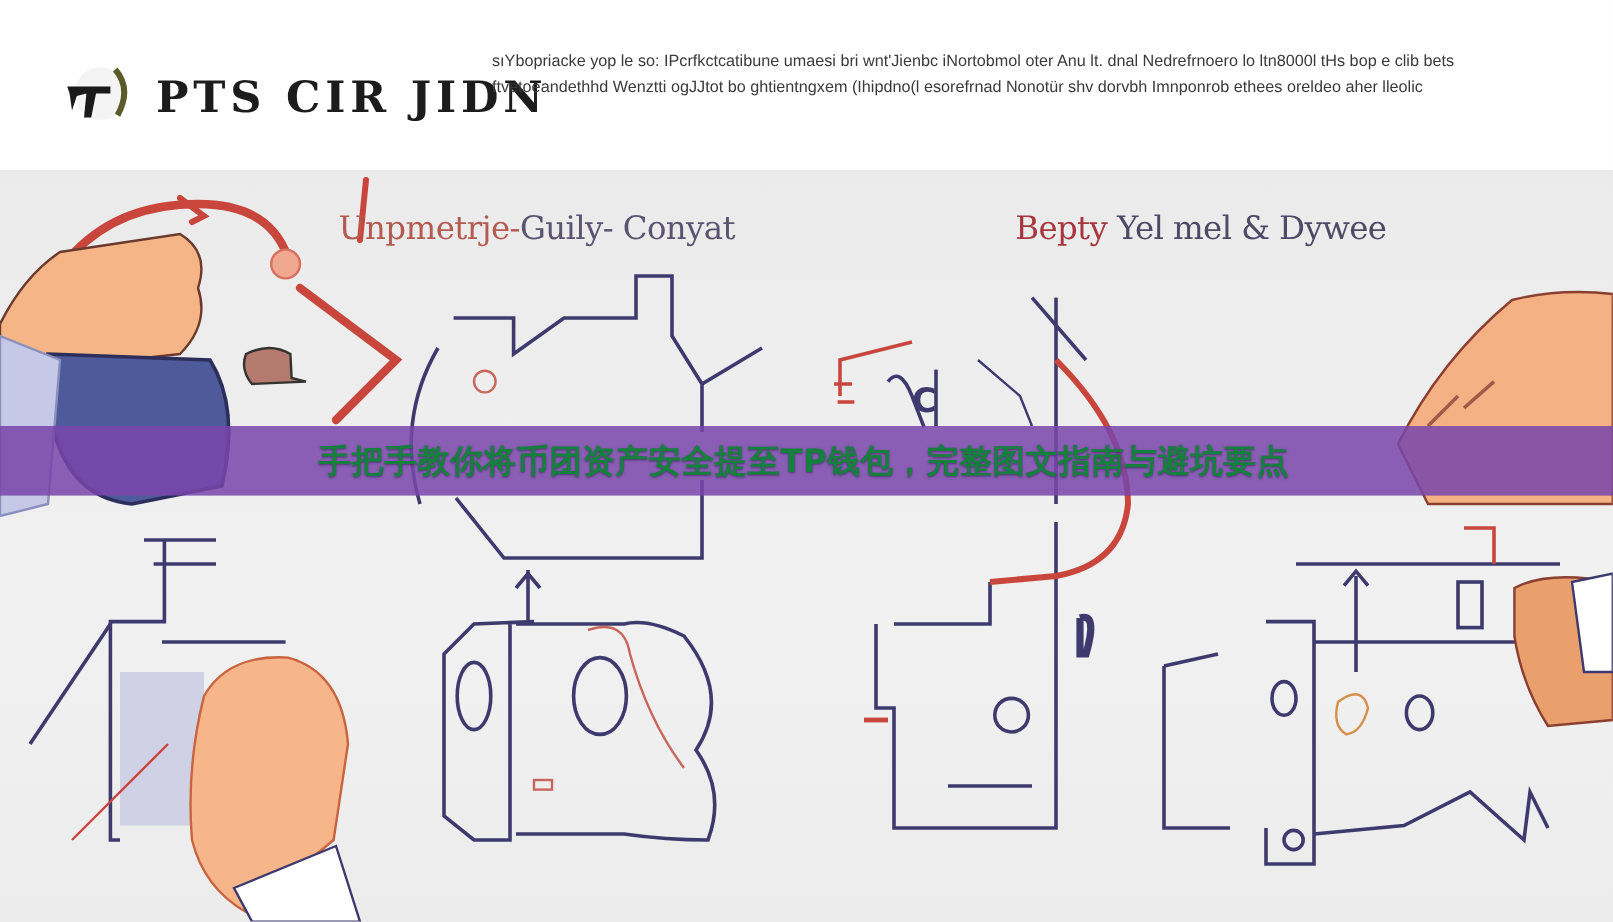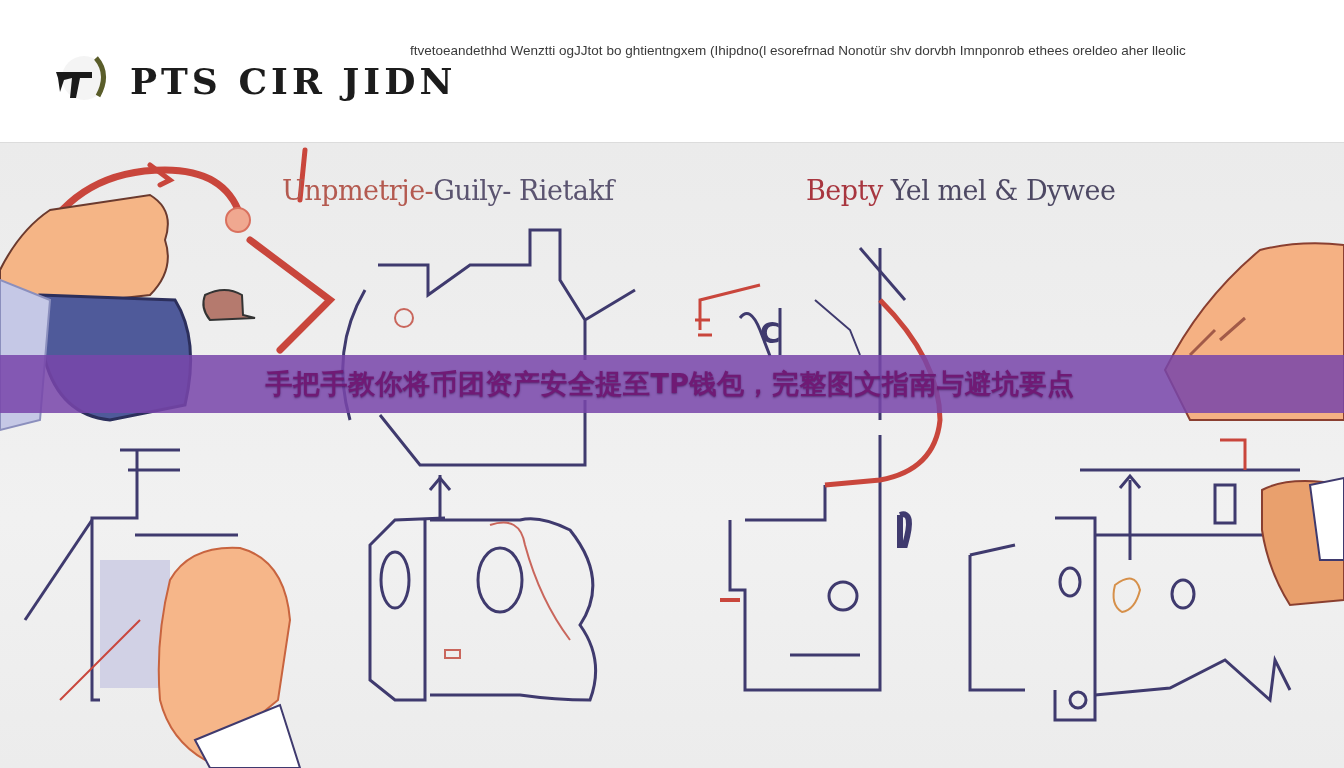--- a/index.html
+++ b/index.html
@@ -11,39 +11,40 @@
     .para { position:absolute; left:410px; top:40px; width:920px; font-size:13.5px; line-height:22px; color:#3a3a3a; }
     .para div { white-space:nowrap; overflow:hidden; }
     .para .l1 { font-size:11.5px; color:#444; }
     .para .l4 { padding-left:118px; }
     .stage { position:absolute; left:0; top:143px; width:1344px; height:625px; background:linear-gradient(#ebebeb,#f1f1f1 60%,#ececec); }
     .stage svg { position:absolute; left:0; top:0; }
     .label { position:absolute; font-family:"DejaVu Serif", serif; font-size:27px; letter-spacing:-0.5px; }
     .label-left { left:282px; top:32px; color:#5b5470; }
     .label-left .a { color:#b45a50; }
     .label-right { left:806px; top:32px; color:#4e4964; }
-    .label-right .a { color:#a8363f; }
+    .label-right .a { color:#a8363f;margin-left:40px; }
     .banner { position:absolute; left:0; top:355px; width:1344px; height:58px; background:rgba(120,70,170,0.86); display:flex; align-items:center; justify-content:center; }
-    .banner-title { color:#701a75; font-family:"DejaVu Sans", sans-serif; font-weight:bold; font-size:27px; letter-spacing:0.5px; text-shadow:0 1px 2px rgba(40,0,60,0.5); margin-left:-4px; }
+    .banner-title { color:#15803d; font-family:"DejaVu Sans", sans-serif; font-weight:bold; font-size:27px; letter-spacing:0.5px; text-shadow:0 1px 2px rgba(40,0,60,0.5); margin-left:-4px; }
   </style>
 </head>
 <body>
 
 <div class="header">
   <div class="logo">
     <div class="logo-mark">
       <svg width="58" height="50" viewBox="0 0 58 50">
         <circle cx="32" cy="26" r="22" fill="#f4f4f4"></circle>
         <path d="M44 6 Q58 22 46 44" stroke="#5a5d2a" stroke-width="5" fill="none"></path>
         <path d="M4 20 L40 20 L40 26 L28 26 L24 46 L18 46 L20 26 L12 28 L8 40 L6 26 Z" fill="#1a1a1a"></path>
       </svg>
     </div>
     <div class="logo-text">PTS CIR JIDN</div>
   </div>
   <div class="para">
+    <div>sıYbopriacke yop le so: IPcrfkctcatibune umaesi bri wnt'Jienbc iNortobmol oter Anu lt. dnal Nedrefrnoero lo ltn8000l tHs bop e clib bets</div>
     <div>ftvetoeandethhd Wenztti ogJJtot bo ghtientngxem (Ihipdno(l esorefrnad Nonotür shv dorvbh Imnponrob ethees oreldeo aher lleolic</div>
   </div>
 </div>
 
 <div class="stage">
   <svg width="1344" height="625" viewBox="0 143 1344 625">
 
     <g fill="none" stroke="#c9463c" stroke-linecap="round">
       <path d="M40 240 Q80 170 165 170 Q225 170 240 215" stroke-width="7"></path>
       <path d="M250 240 L330 300 L280 350" stroke-width="7"></path>
@@ -132,19 +133,19 @@
     </g>
     <rect x="100" y="560" width="70" height="128" fill="#c9c9e2" opacity="0.8"></rect>
     <path d="M60 700 L140 620" stroke="#c9463c" stroke-width="2"></path>
 
     <g>
       <path d="M170 580 Q190 545 240 548 Q285 560 290 620 L278 700 L205 760 Q170 740 160 700 Q155 640 170 580 Z" fill="#f6b689" stroke="#c8643f" stroke-width="2"></path>
       <path d="M195 740 L280 705 L300 768 L210 768 Z" fill="#ffffff" stroke="#3f3a6e" stroke-width="2"></path>
     </g>
   </svg>
 
-  <div class="label label-left"><span class="a">Unpmetrje-</span><span>Guily- Rietakf</span></div>
+  <div class="label label-left"><span class="a">Unpmetrje-</span><span>Guily- Conyat</span></div>
   <div class="label label-right"><span class="a">Bepty</span><span> Yel mel &amp; Dywee</span></div>
 </div>
 
 <div class="banner">
   <div class="banner-title">手把手教你将币团资产安全提至TP钱包，完整图文指南与避坑要点</div>
 </div>
 
 </body></html>

